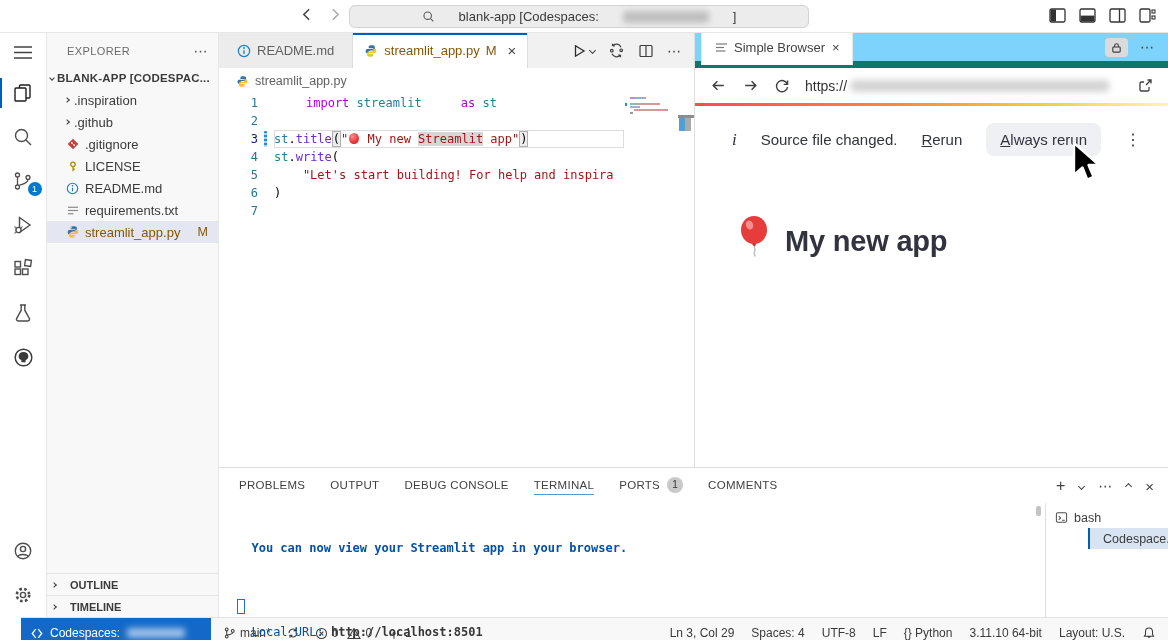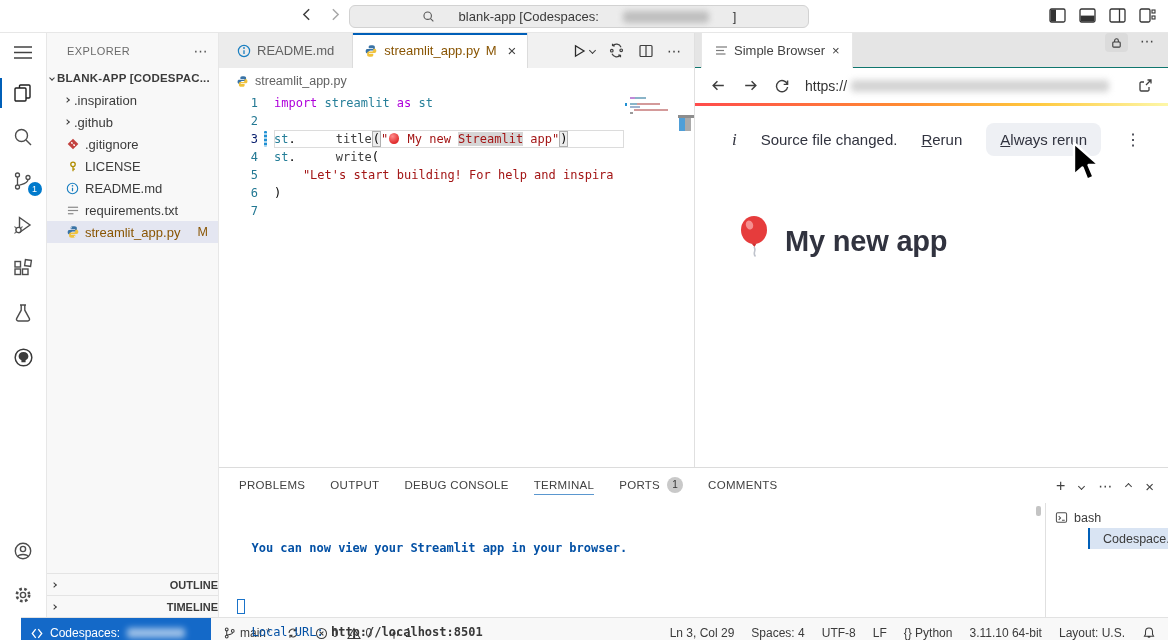--- a/index.html
+++ b/index.html
@@ -36,21 +36,21 @@
     font-weight:700; font-size:11.5px; letter-spacing:.2px; }
   .tree-root .lbl { white-space:nowrap; overflow:hidden; }
   .tree-item { height:22px; display:flex; align-items:center; gap:5px; padding-left:18px; }
   .tree-item.folder { padding-left:18px; }
   .tree-item.selected { background:#e4e6f1; }
   .tree-item .ficon { width:15px; display:flex; justify-content:center; flex:none; }
   .modified-name { color:#895503; }
   .badge-m { margin-left:auto; margin-right:10px; color:#895503; font-size:12.5px; }
   .sb-footer { margin-top:auto; }
   .sb-section { height:22px; border-top:1px solid #e4e4e4; display:flex; align-items:center; gap:14px;
-    padding-left:5px; font-weight:700; font-size:11px;justify-content:space-between; }
+    padding-left:5px; font-weight:700; font-size:11px; }
 
   .right-col { flex:1; display:flex; flex-direction:column; min-width:0; }
   .content-row { height:434px; display:flex; min-width:0; }
 
   
   .editor-group { width:475px; display:flex; flex-direction:column; background:#fff; flex:none; }
   .tabbar { height:35px; background:#f1f1f1; display:flex; align-items:stretch; }
   .tab { display:flex; align-items:center; gap:6px; padding:0 11px; font-size:13px; color:#616161;
     background:#ececec; border-right:1px solid #dcdcdc; position:relative; }
   .tab.active { background:#fff; }
@@ -63,38 +63,38 @@
 
   .code-area { flex:1; position:relative; font-family:"DejaVu Sans Mono",monospace; font-size:12px; background:#fff; }
   .code-line { display:flex; height:18px; line-height:18px; }
   .gutter { width:39px; text-align:right; color:#237893; flex:none; }
   .gutter.g-active { color:#0b216f; }
   .gutter-mark { width:16px; flex:none; position:relative; }
   .gutter-mark.modified::before { content:''; position:absolute; left:6px; top:1px; bottom:1px; width:3px;
     background:repeating-linear-gradient(180deg,#2090d3 0 2px,#a9d5ef 2px 4px); border-radius:1px; }
   .code-text { flex:1; white-space:pre; color:#000; }
   .code-line.active .code-text { box-shadow:inset 0 0 0 1px #dcdcdc; margin-right:70px; }
-  .tok-kw { color:#af00db; } .tok-id { color:#267f99; } .tok-fn { color:#404040;margin-left:40px; }
+  .tok-kw { color:#af00db;margin-left:32px; } .tok-id { color:#267f99; } .tok-fn { color:#6d28d9; }
   .tok-str { color:#a31515; } .tok-pl { color:#000; }
   .tok-strhl { color:#a31515; background:#d6d6d6; }
   .tok-br { border:1px solid #b0b0b0; background:#ededed; }
   .tok-balloon { display:inline-block; width:10px; height:11px; border-radius:50% 50% 48% 48%;
     background:radial-gradient(circle at 35% 30%, #ff8a8a, #e02d2d 70%); vertical-align:-1px; margin:0 1px; }
 
   .minimap { position:absolute; top:0; right:0; width:69px; height:100%; background:#fff; z-index:2; }
   .mm { position:absolute; height:2px; }
   .mm-bar { position:absolute; right:0; top:21px; width:16px; height:3px; background:#8d8d8d; }
   .mm-blue { position:absolute; right:9px; top:24px; width:6px; height:13px; background:#4f9fd8; }
   .mm-gray { position:absolute; right:3px; top:24px; width:6px; height:13px; background:#aaa; }
 
   .group-divider { width:1px; background:#e0e0e0; flex:none; }
 
   
   .browser-group { flex:1; display:flex; flex-direction:column; background:#fff; min-width:0; }
-  .b-tabbar { height:35px; background:#e5e5e5; display:flex; align-items:flex-start; border-bottom:1px solid #0f766e; }
+  .b-tabbar { height:35px; background:#7dd3fc; display:flex; align-items:center; border-bottom:7px solid #0f766e; }
   .b-tab { height:35px; display:flex; align-items:center; gap:7px; padding:0 12px 0 14px; background:#fff;
     border-right:1px solid #e7e7e7; border-left:1px solid #e7e7e7; font-size:13px; color:#424242; margin-left:6px; }
   .lock-btn { margin-left:auto; width:23px; height:19px; background:#dbdbdb; border-radius:4px;
     display:flex; align-items:center; justify-content:center; }
   .b-more { padding:0 14px 0 12px; color:#424242; font-size:14px; }
   .b-toolbar { height:35px; display:flex; align-items:center; gap:15px; padding:0 15px; font-size:14px; color:#333; }
   .url-text { display:flex; align-items:center; gap:4px; }
   .ext-btn { margin-left:auto; }
   .gradient-bar { height:3px; background:linear-gradient(90deg,#ff4b4b,#ff8c32 45%,#ffc83d 72%,#fdf7a8 100%); }
 

